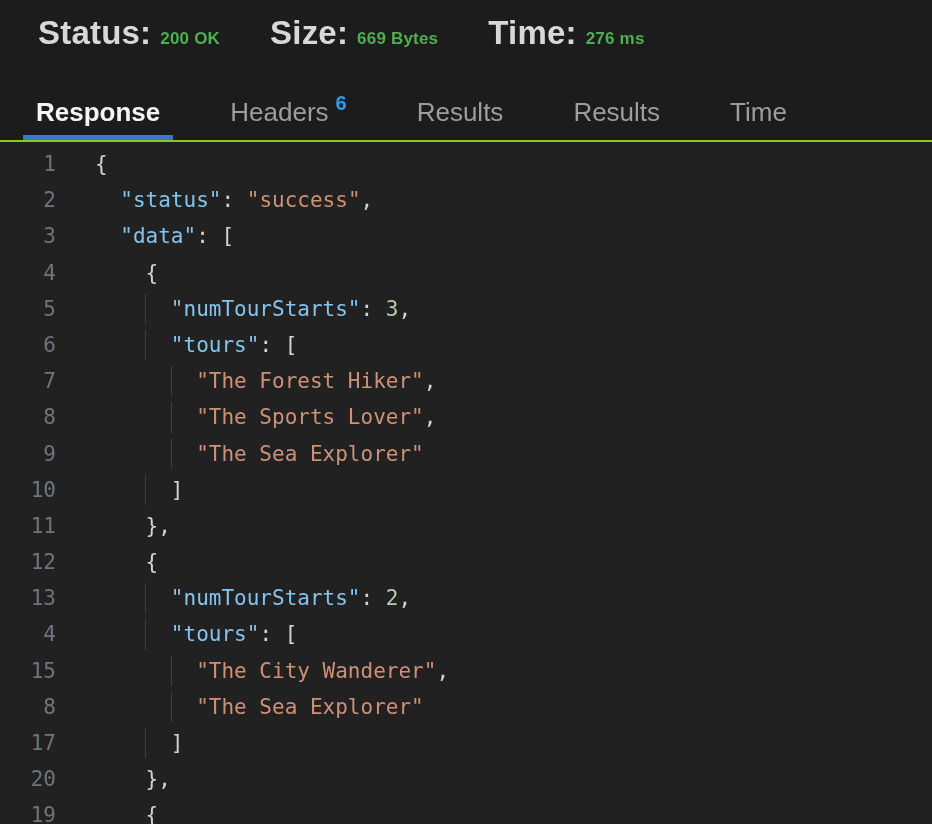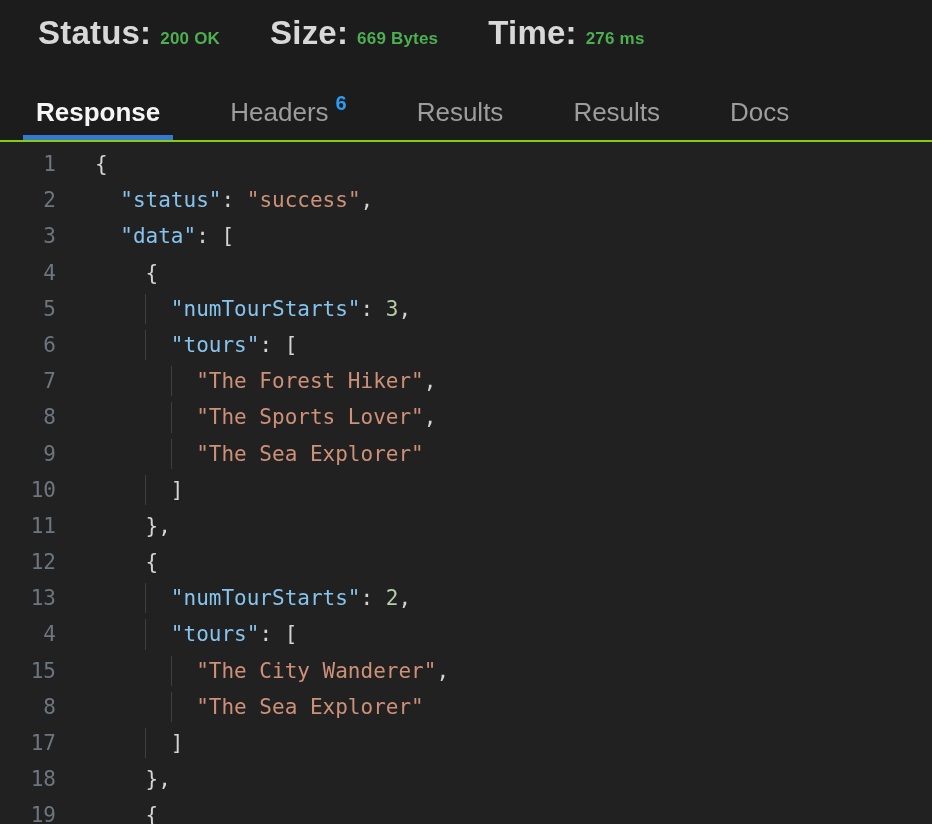--- a/index.html
+++ b/index.html
@@ -141,21 +141,21 @@
     <span>Results</span>
 
   </div>
 
   <div class="tab">
     <span>Results</span>
 
   </div>
 
   <div class="tab">
-    <span>Docs</span>
+    <span>Time</span>
 
   </div>
 </div>
 
 <div class="editor">
   <div class="line">
     <div class="lnum">1</div>
     <div class="code"><span class="tok-p">{</span></div>
   </div>
 
@@ -233,21 +233,21 @@
     <div class="lnum">8</div>
     <div class="code"><span class="guide" style="left: 114.6px;"></span>        <span class="tok-s">"The Sea Explorer"</span></div>
   </div>
 
   <div class="line">
     <div class="lnum">17</div>
     <div class="code"><span class="guide" style="left: 89.4px;"></span>      <span class="tok-p">]</span></div>
   </div>
 
   <div class="line">
-    <div class="lnum">18</div>
+    <div class="lnum">20</div>
     <div class="code">    <span class="tok-p">},</span></div>
   </div>
 
   <div class="line">
     <div class="lnum">19</div>
     <div class="code">    <span class="tok-p">{</span></div>
   </div>
 </div>
 
 </body></html>

